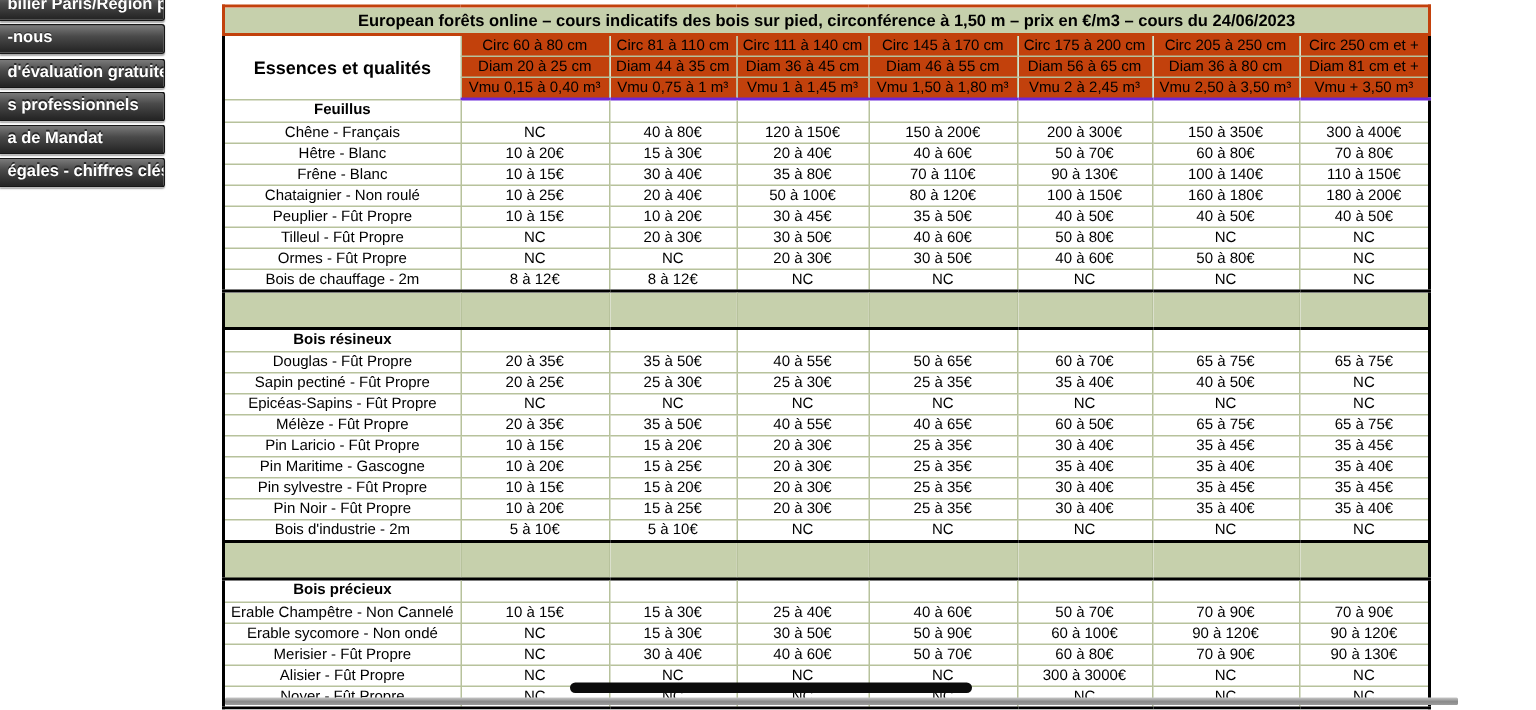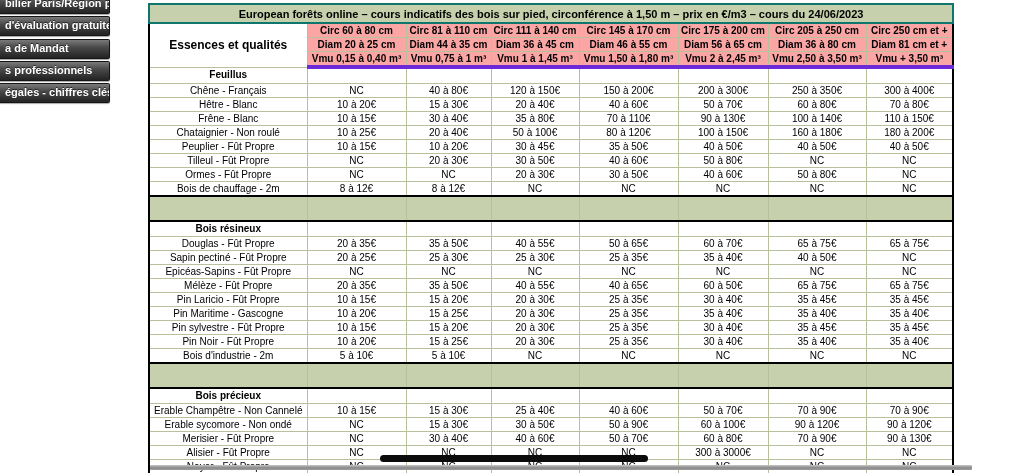--- a/index.html
+++ b/index.html
@@ -32,28 +32,28 @@
     font-size:10px;color:#000;
   }
   table.price th, table.price td{
     border:1px solid #b7c29c;
     padding:0 2px;height:13px;line-height:12px;
     text-align:center;vertical-align:middle;overflow:hidden;white-space:nowrap;
   }
   table.price{border:2px solid #000;}
   tr.title-row th{
     background:#c6d0ac;font-weight:bold;font-size:11px;height:17px;
-    border:2px solid #0f766e;
+    border:2px solid #c2410c;
   }
   th.rowhdr{
     text-align:left;font-weight:bold;font-size:12px;padding-left:6px;
     background:#fff;
   }
-  thead th{font-weight:bold;background:#fca5a5;}
-  thead tr.vmu-row th{border-bottom:4px solid #6d28d9;margin-top:48px;}
+  thead th{font-weight:normal;background:#c2410c;}
+  thead tr.vmu-row th{border-bottom:2px solid #6d28d9;margin-top:48px;}
   tr.section-name td{height:14px;background:#fff;}
   tr.section-name td.lbl{font-weight:bold;}
   td.lbl{text-align:left;padding-left:4px;}
   tr.sep td{background:#c6d0ac;height:23px;border-top:2px solid #000;border-bottom:2px solid #000;}
   tr.sep-final td{background:#c6d0ac;height:17px;border-top:2px solid #000;border-bottom:2px solid #000;}
 
   
   .hthumb{
     position:absolute;left:380px;top:455px;width:268px;height:7px;
     background:#0b0b0b;border-radius:4px;cursor:pointer;
@@ -62,23 +62,24 @@
     position:absolute;left:150px;top:465px;width:822px;height:5px;
     background:linear-gradient(#c7c7c7,#8a8a8a 55%,#9d9d9d);
     border-radius:1px;
   }
 </style>
 </head>
 <body>
 
 <div class="sidebar" id="sidebar">
     <div class="side-btn">bilier Paris/Région p.</div>
+    <div class="side-btn">-nous</div>
     <div class="side-btn">d'évaluation gratuite</div>
+    <div class="side-btn">s professionnels</div>
     <div class="side-btn">a de Mandat</div>
-    <div class="side-btn">s professionnels</div>
     <div class="side-btn">égales - chiffres clés</div>
   </div>
 
 <div class="table-wrap">
   <table class="price">
     <colgroup>
       <col style="width:158px">
         <col style="width:99px">
         <col style="width:85px">
         <col style="width:88px">
@@ -131,21 +132,21 @@
           <td></td>
           <td></td>
         </tr>
         <tr>
           <td class="lbl">Chêne - Français</td>
           <td>NC</td>
           <td>40 à 80€</td>
           <td>120 à 150€</td>
           <td>150 à 200€</td>
           <td>200 à 300€</td>
-          <td>250 à 350€</td>
+          <td>150 à 350€</td>
           <td>300 à 400€</td>
         </tr>
         <tr>
           <td class="lbl">Hêtre - Blanc</td>
           <td>10 à 20€</td>
           <td>15 à 30€</td>
           <td>20 à 40€</td>
           <td>40 à 60€</td>
           <td>50 à 70€</td>
           <td>60 à 80€</td>

